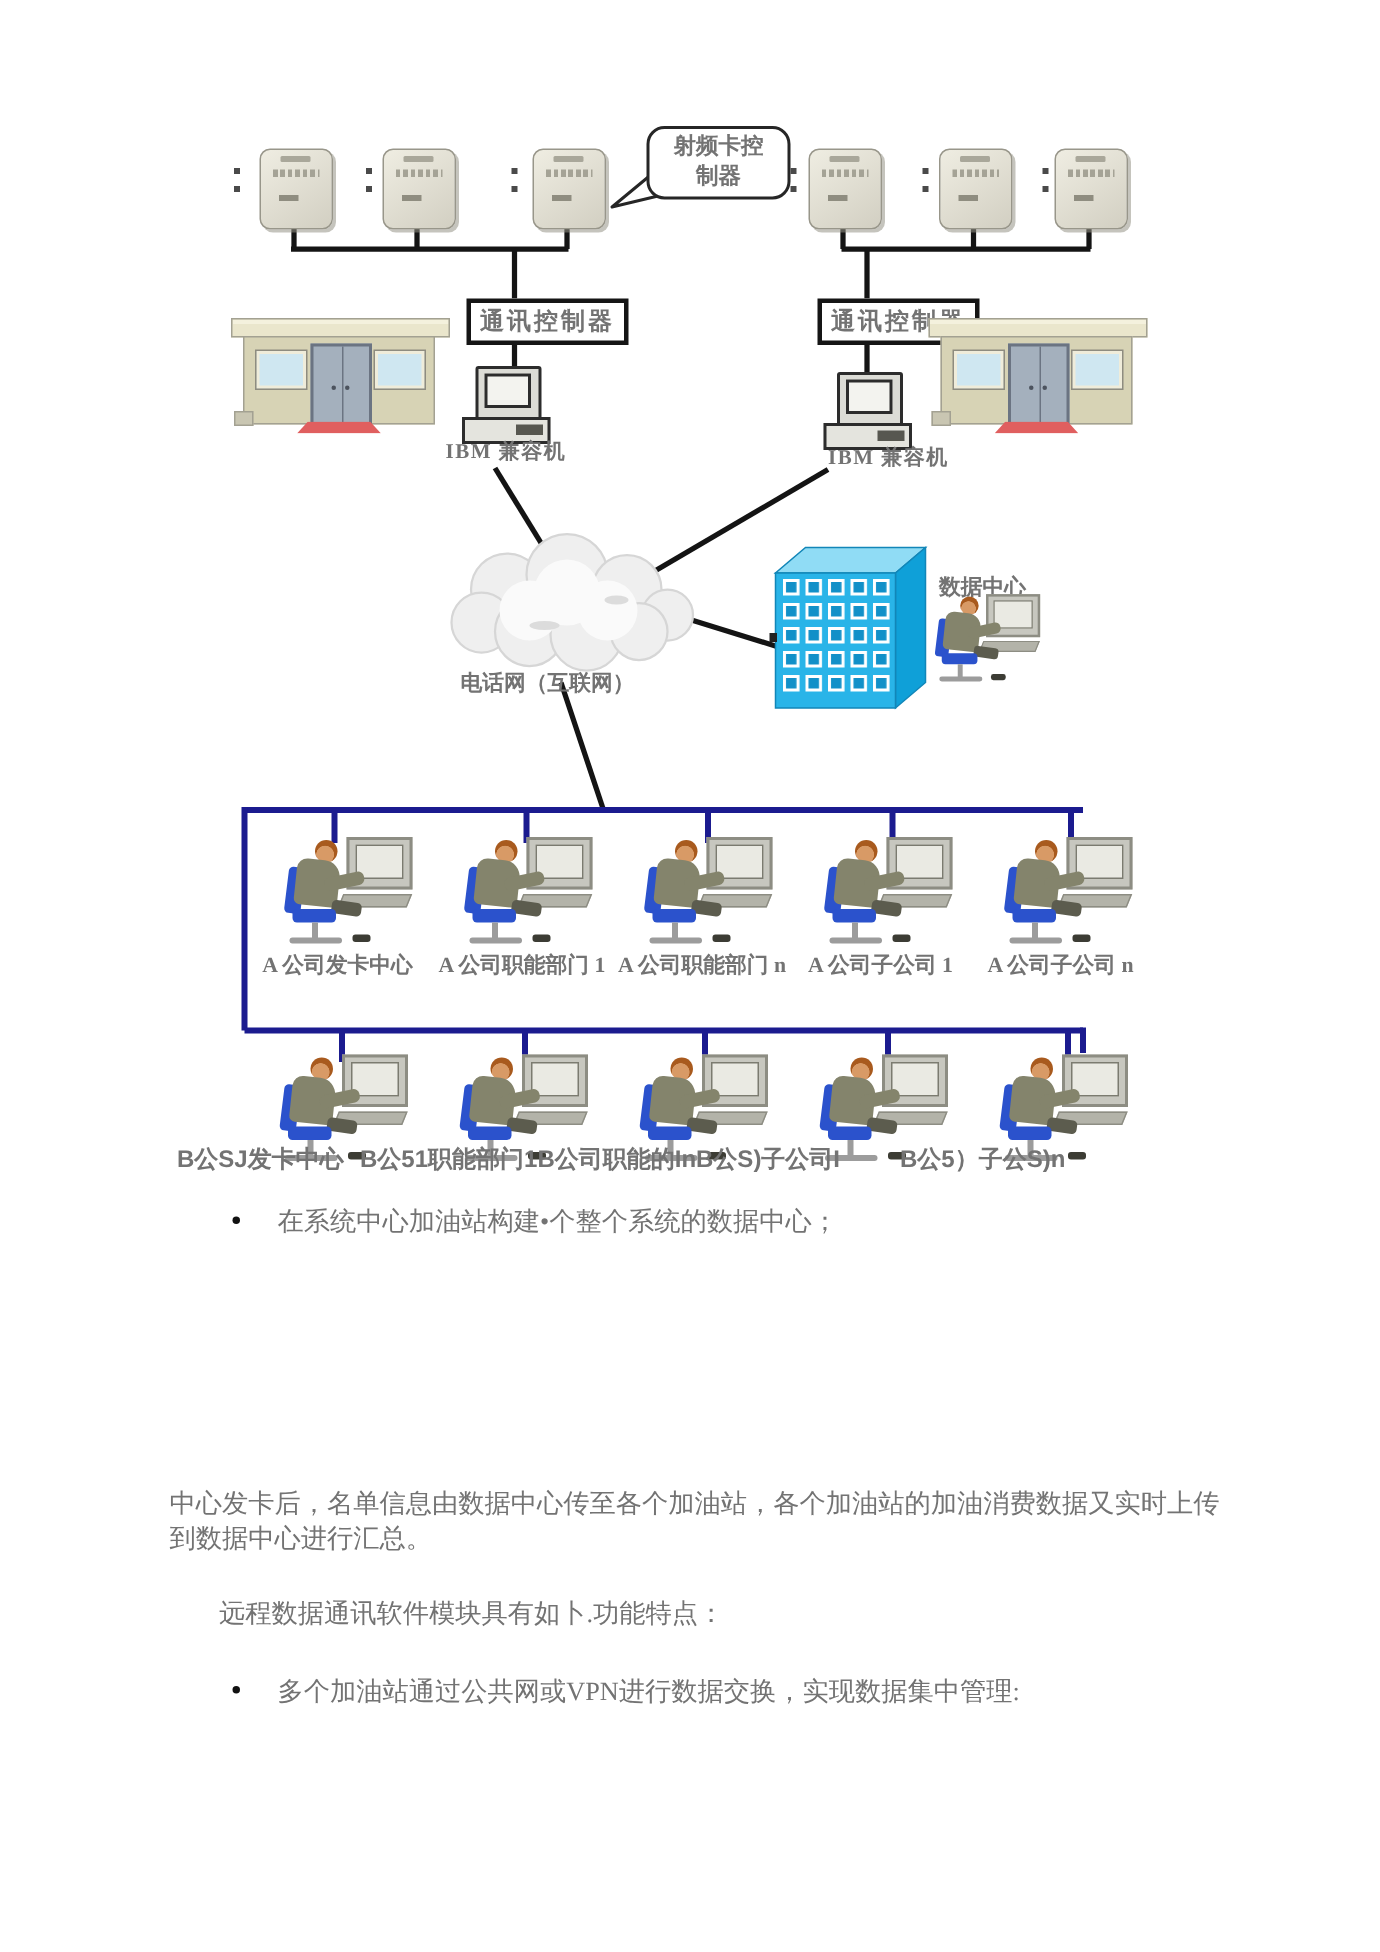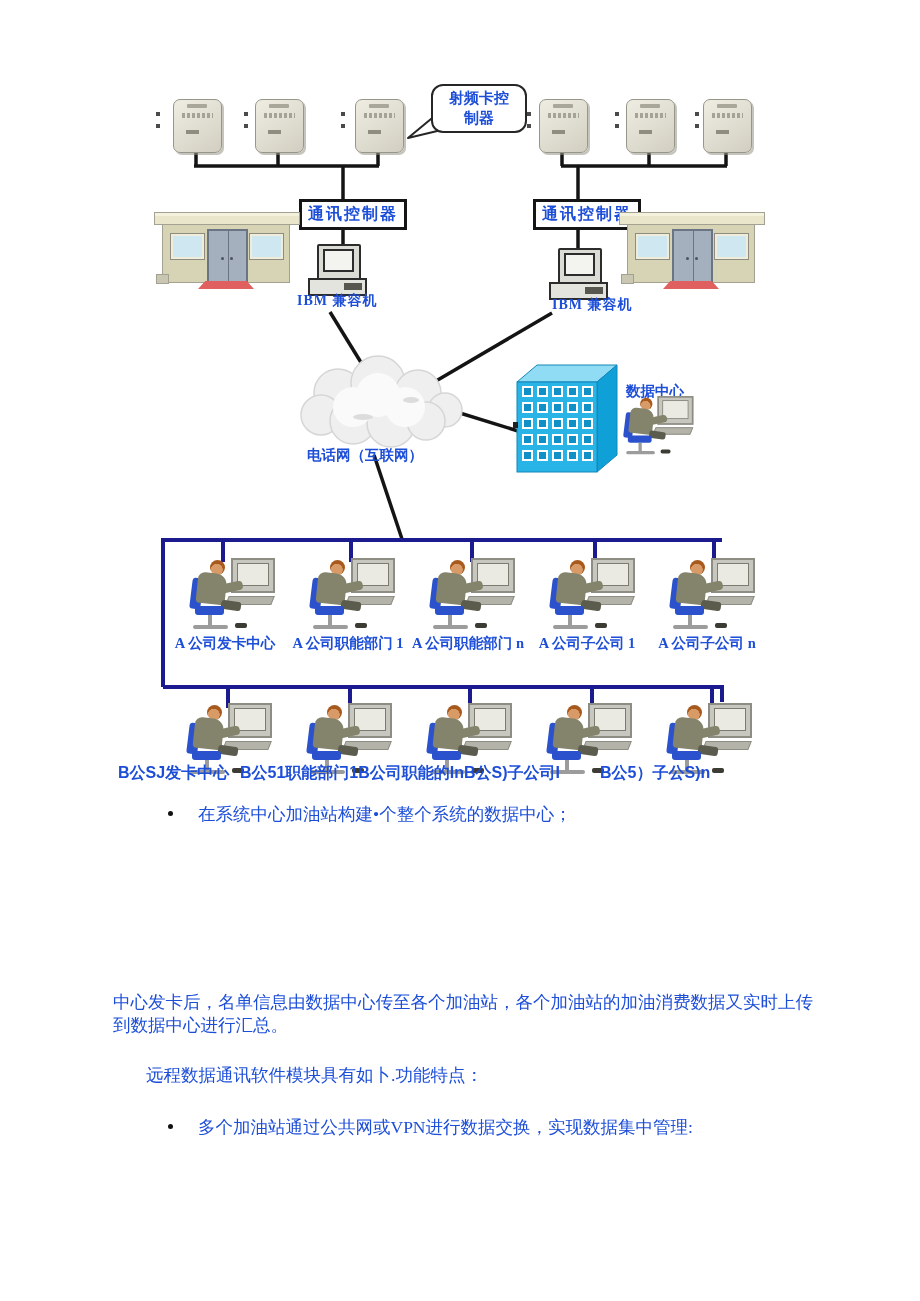--- a/index.html
+++ b/index.html
@@ -1,35 +1,35 @@
 <!DOCTYPE html>
 <html><head>
 <meta charset="utf-8">
 <style>
   html,body{margin:0;padding:0;background:#fff;}
   .page{position:relative;width:920px;height:1301px;background:#fff;overflow:hidden;
-        font-family:"Liberation Serif","DejaVu Serif",serif;color:#1d4ed8;}
+        font-family:"Liberation Serif","DejaVu Serif",serif;color:#737373;}
   .abs{position:absolute;}
   svg.overlay{position:absolute;left:0;top:0;pointer-events:none;}
 
   
   .dev{position:absolute;width:47px;height:52px;border:1px solid #98968a;border-radius:7px;
        background:linear-gradient(145deg,#efede2,#d2cfc2);box-shadow:2px 2px 0 rgba(150,148,135,.55);}
   .dev .bar{position:absolute;left:13px;top:4px;width:20px;height:4px;background:#a9a79a;border-radius:1px;}
   .dev .txt{position:absolute;left:8px;top:13px;width:31px;height:5px;
             background:repeating-linear-gradient(to right,#a5a396 0 3px,transparent 3px 5px);}
   .dev .dash{position:absolute;left:12px;top:30px;width:13px;height:4px;background:#8f8d80;}
 
   .colon{position:absolute;width:5px;height:22px;}
   .colon i{position:absolute;left:0;width:4px;height:4px;background:#4a4a4a;display:block;}
   .colon i:first-child{top:2px;} .colon i:last-child{top:14px;}
 
   
   .ctrlbox{position:absolute;border:3px solid #151515;background:#fff;font-size:16px;font-weight:600;
-           letter-spacing:2px;padding:2px 6px;white-space:nowrap;}
+           letter-spacing:2px;padding:2px 6px;white-space:nowrap;margin-left:12px;}
   .callout{position:absolute;border:2px solid #262626;border-radius:12px;background:#fff;
            font-size:15px;line-height:1.35;text-align:center;padding:2px 9px;font-weight:600;}
 
   
   .bld{position:absolute;width:128px;height:76px;}
   .bld .roof{position:absolute;left:-8px;top:0;width:144px;height:11px;background:#eae6cc;
              border:1px solid #a3a192;box-shadow:inset 0 3px 0 #f4f1dd;}
   .bld .wall{position:absolute;left:0;top:12px;width:126px;height:57px;background:#d7d3b5;border:1px solid #a3a192;}
   .bld .win{position:absolute;top:22px;width:29px;height:21px;background:#cfe7f1;
             border:2px solid #efecda;outline:1px solid #8e8c80;}
@@ -69,21 +69,21 @@
   .ws .foot2{position:absolute;left:52px;top:70px;width:12px;height:5px;background:#3c3c34;border-radius:2px;}
 
   .row-label{position:absolute;font-size:14.5px;font-weight:600;white-space:nowrap;text-align:center;}
   .row2-label{position:absolute;font-family:"Liberation Sans","DejaVu Sans",sans-serif;
               font-size:16px;font-weight:700;white-space:nowrap;}
 
   .cloud-label{position:absolute;font-size:14.5px;font-weight:700;white-space:nowrap;}
   .dc-label{position:absolute;font-size:14.5px;font-weight:700;white-space:nowrap;font-family:Liberation Mono, monospace;}
 
   
-  .bullet-item{position:absolute;left:128px;width:704px;font-size:17.5px;line-height:23px;}
+  .bullet-item{position:absolute;left:115px;width:704px;font-size:17.5px;line-height:23px;}
   .bullet-item .dot{position:absolute;left:40px;top:8px;width:5px;height:5px;border-radius:50%;background:#111;}
   .bullet-item .bl{margin-left:70px;}
   .para{position:absolute;left:113px;width:706px;font-size:17.5px;line-height:23px;}
   .indent{text-indent:33px;}
 </style>
 </head>
 <body>
 
 <div class="page">
 

